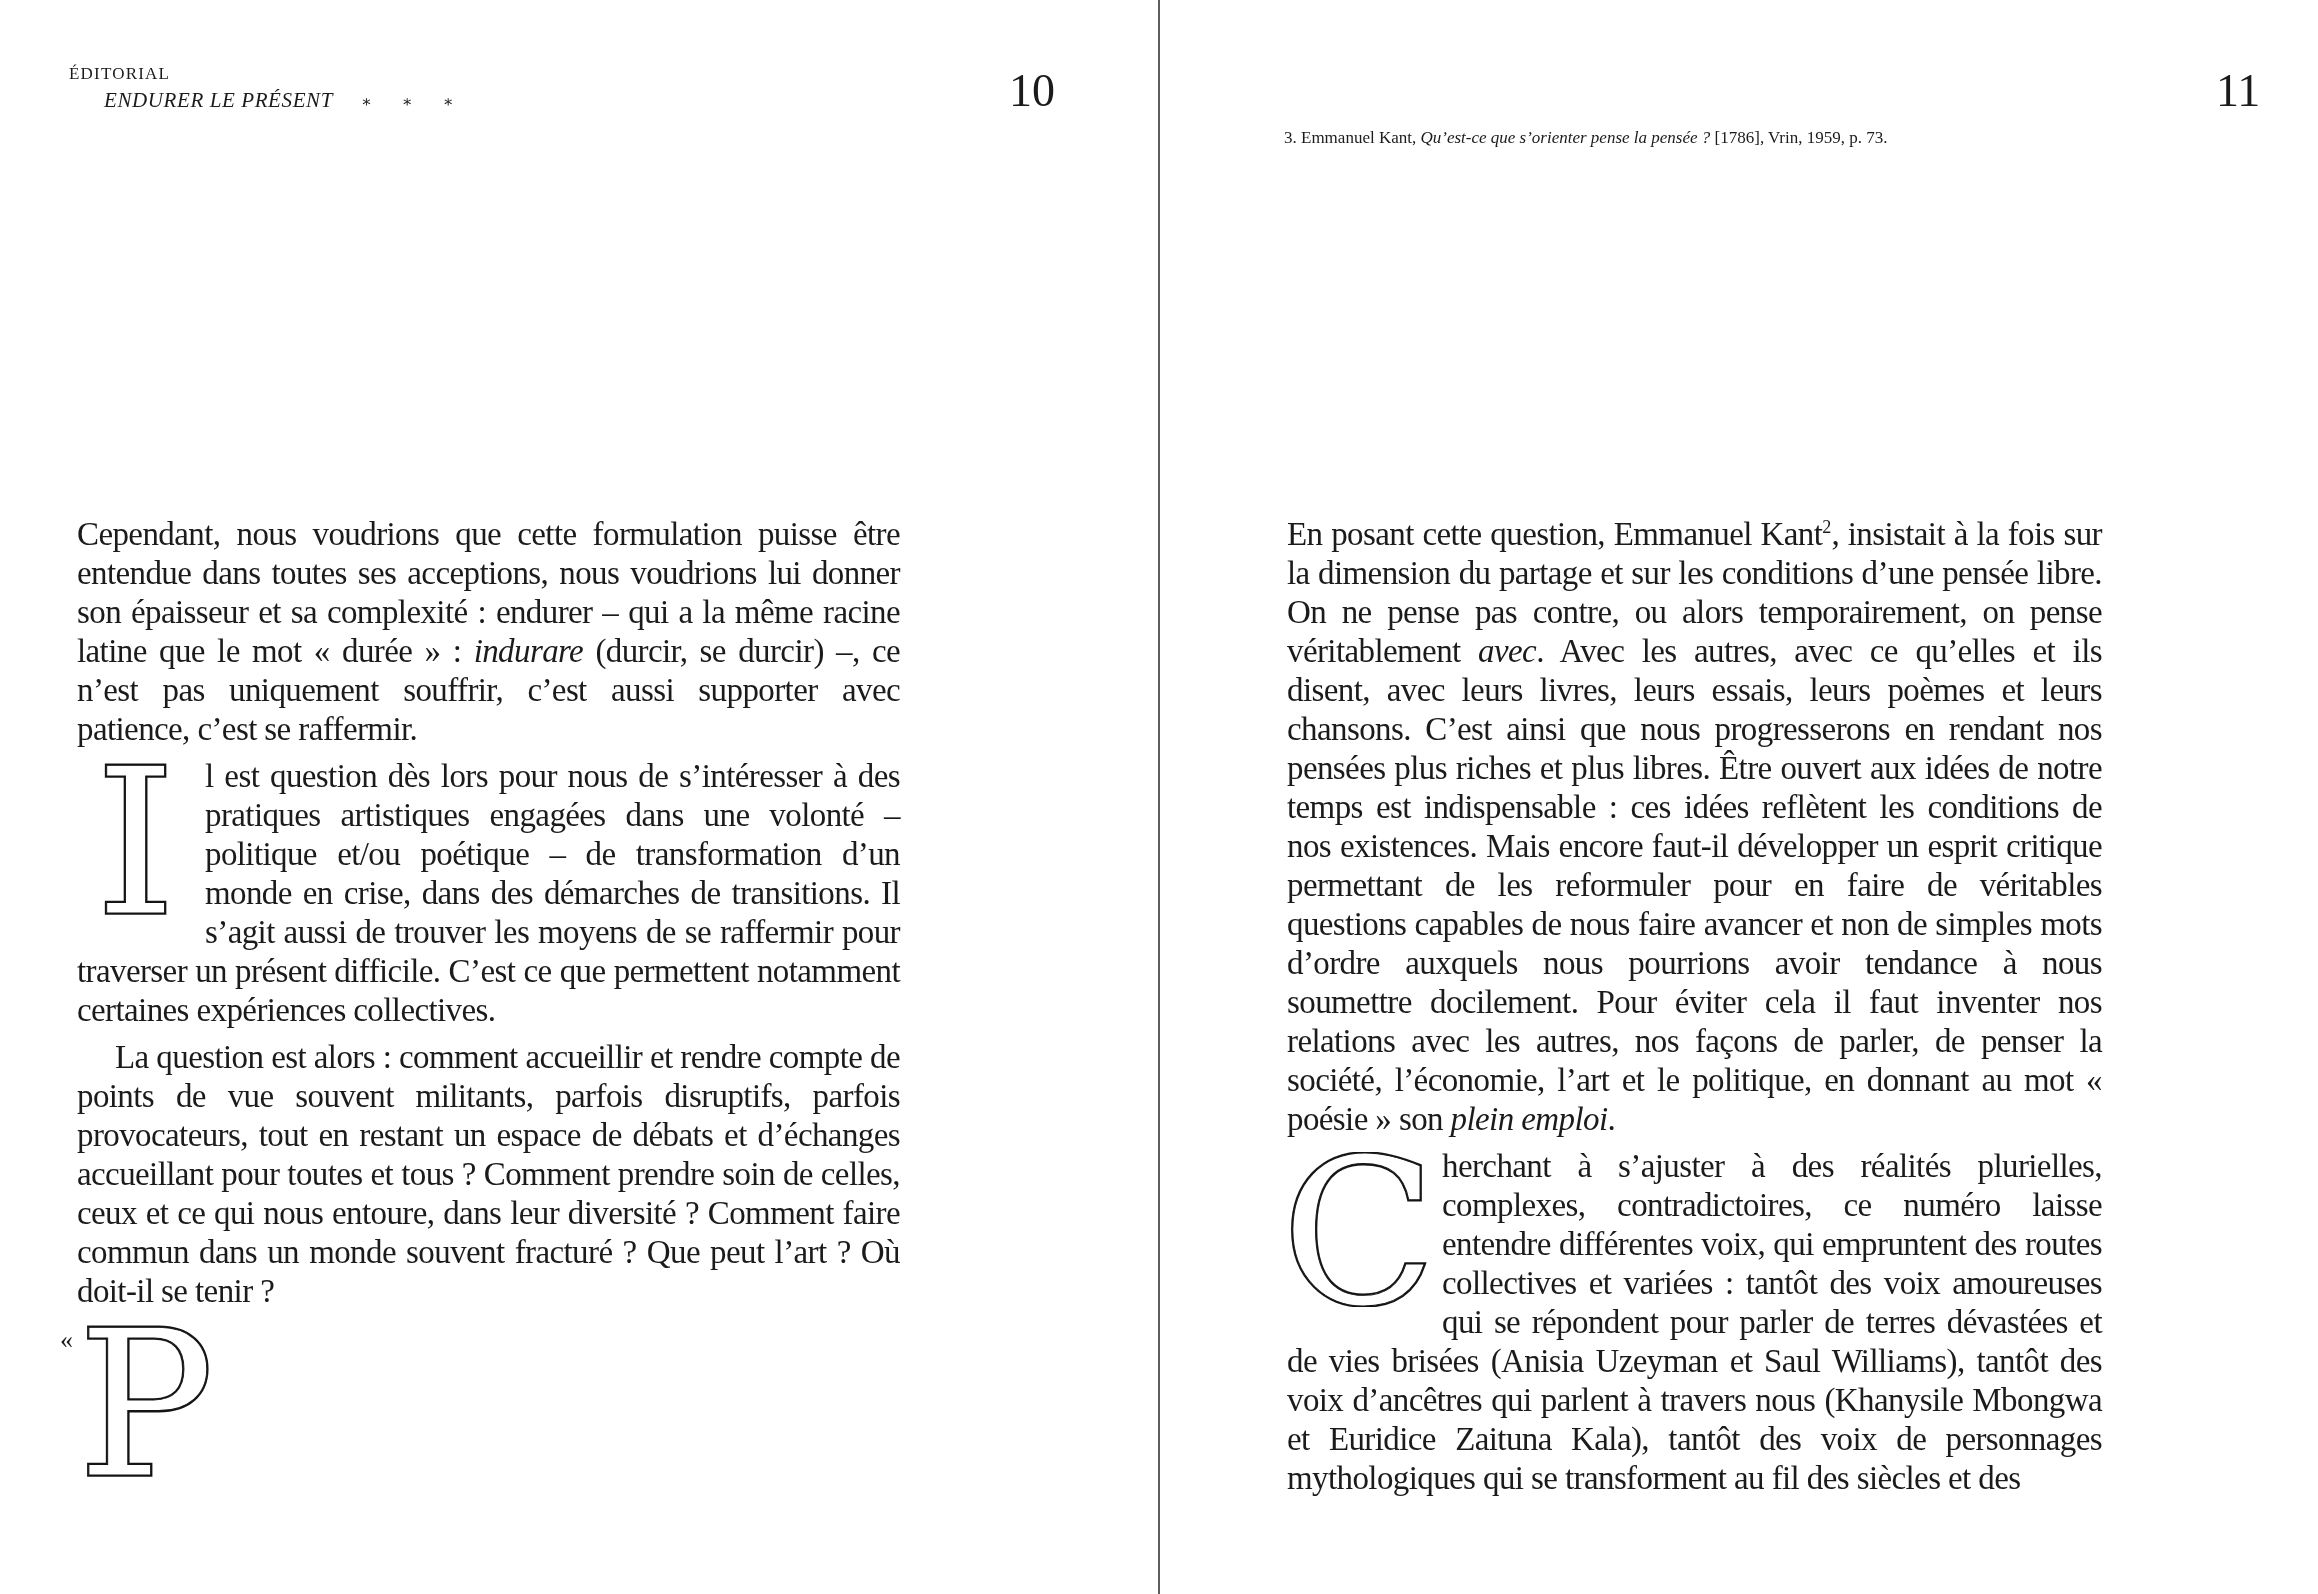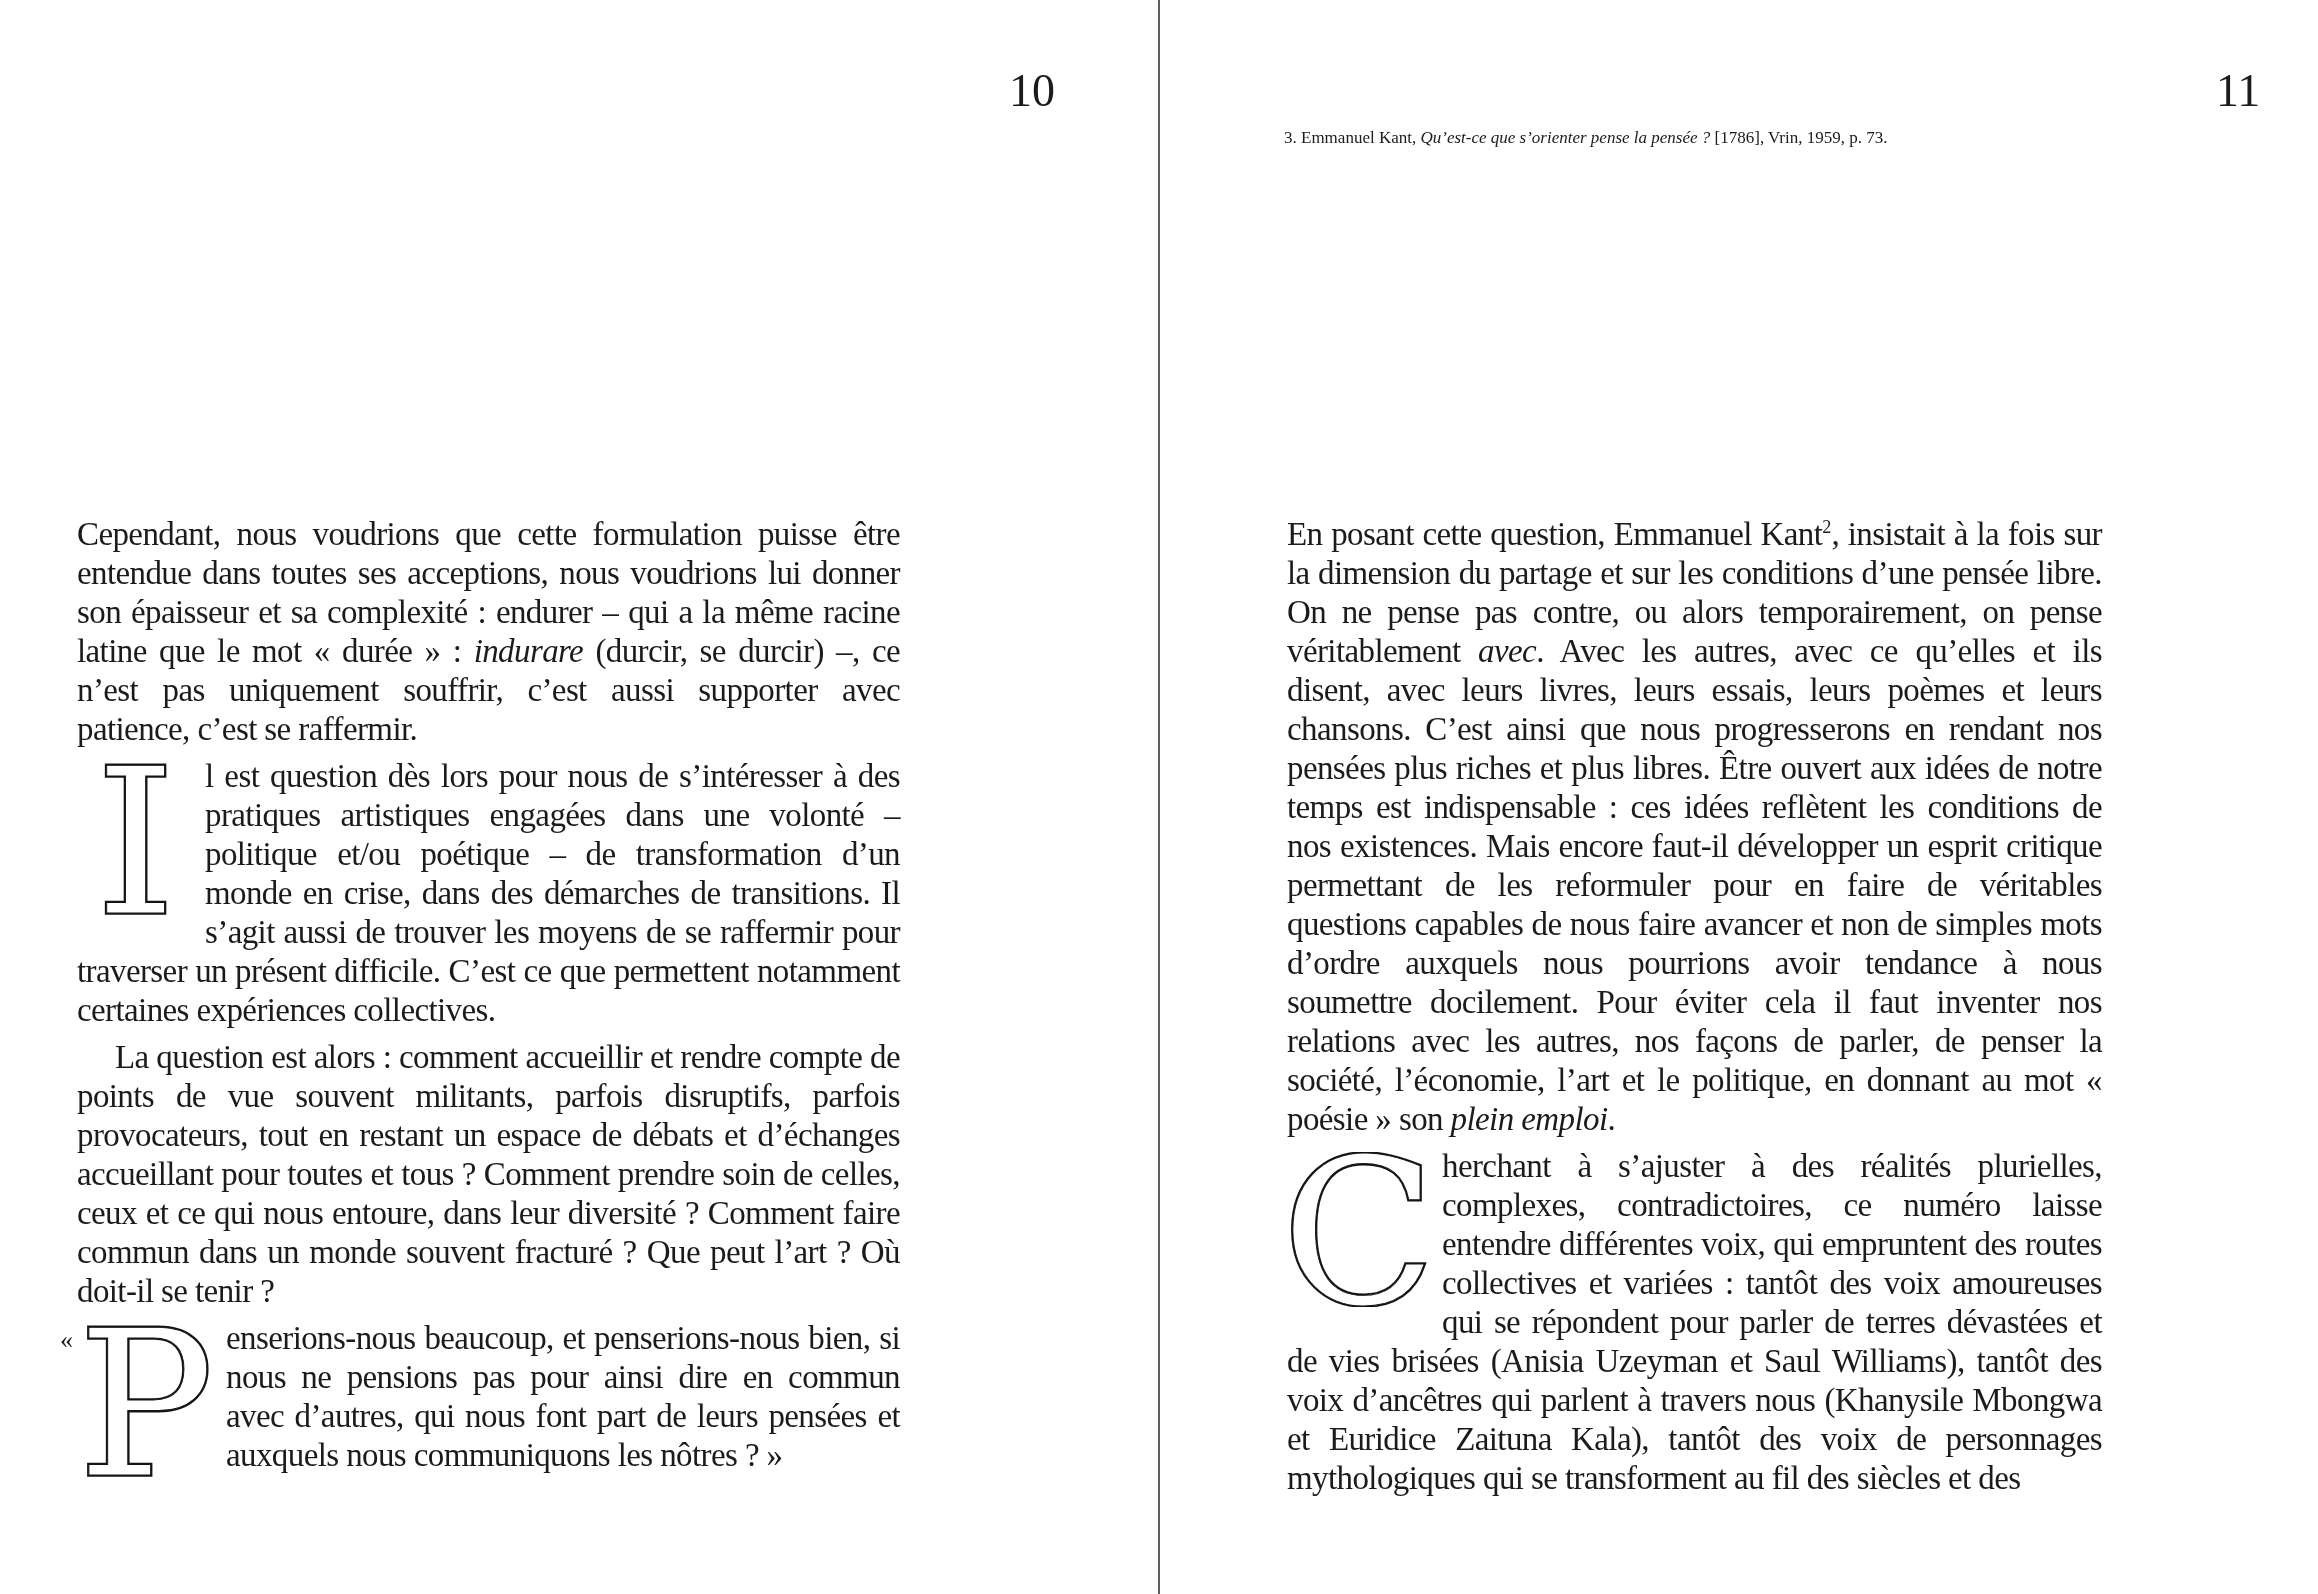--- a/index.html
+++ b/index.html
@@ -49,20 +49,26 @@
   .quote-para { position:relative; }
   .lead-quote { position:absolute; left:-17px; top:1.2px; font-size:26px; letter-spacing:0; }
 </style>
 </head>
 <body>
 
 <div class="spread">
 
   <div class="divider"></div>
 
+  <header class="header">
+    <div class="kicker">ÉDITORIAL</div>
+    <div class="title-row">
+      <span>ENDURER LE PRÉSENT</span><span class="stars">∗ ∗ ∗</span>
+    </div>
+  </header>
 
   <div class="pagenum pagenum-left">10</div>
   <div class="pagenum pagenum-right">11</div>
 
   <div class="footnote"><span>3. Emmanuel Kant, </span><span class="it">Qu’est-ce que s’orienter pense la pensée ?</span><span> [1786], Vrin, 1959, p. 73.</span></div>
 
   <section class="col col-left">
 
     <p><span>Cependant, nous voudrions que cette formulation puisse être entendue dans toutes ses acceptions, nous voudrions lui donner son épaisseur et sa complexité : endurer – qui a la même racine latine que le mot « durée » : </span><span class="it">indurare</span><span> (durcir, se durcir) –, ce n’est pas uniquement souffrir, c’est aussi supporter avec patience, c’est se raffermir.</span></p>
 
@@ -77,21 +83,21 @@
 
     <p class="indent"><span>La question est alors : comment accueillir et rendre compte de points de vue souvent militants, parfois disruptifs, parfois provocateurs, tout en restant un espace de débats et d’échanges accueillant pour toutes et tous ? Comment prendre soin de celles, ceux et ce qui nous entoure, dans leur diversité ? Comment faire commun dans un monde souvent fracturé ? Que peut l’art ? Où doit-il se tenir ?</span></p>
 
     <p class="gap-one quote-para">
       <span class="lead-quote">«</span>
       <span class="capwrap">
         <svg width="138" height="155" viewBox="0 0 225 252" style="font-size:54px">
           <text class="cap-stroke" x="112" y="246" text-anchor="middle">P</text>
           <text class="cap-fill" x="112" y="246" text-anchor="middle">P</text>
         </svg>
-      </span><span><span>enserions-nous beaucoup, et penserions-nous bien, si nous ne pensions pas pour ainsi dire en commun avec d’autres, qui nous font part de leurs pensées et auxquels nous communiquons les nôtres ? »</span></span>
+      </span>
     </p>
 
   </section>
 
   <section class="col col-right">
 
     <p><span>En posant cette question, Emmanuel Kant</span><span class="sup">2</span><span>, insistait à la fois sur la dimension du partage et sur les conditions d’une pensée libre. On ne pense pas contre, ou alors temporairement, on pense véritablement </span><span class="it">avec</span><span>. Avec les autres, avec ce qu’elles et ils disent, avec leurs livres, leurs essais, leurs poèmes et leurs chansons. C’est ainsi que nous progresserons en rendant nos pensées plus riches et plus libres. Être ouvert aux idées de notre temps est indispensable : ces idées reflètent les conditions de nos existences. Mais encore faut-il développer un esprit critique permettant de les reformuler pour en faire de véritables questions capables de nous faire avancer et non de simples mots d’ordre auxquels nous pourrions avoir tendance à nous soumettre docilement. Pour éviter cela il faut inventer nos relations avec les autres, nos façons de parler, de penser la société, l’économie, l’art et le politique, en donnant au mot « poésie » son </span><span class="it">plein emploi</span><span>.</span></p>
 
     <p class="gap-two">
       <span class="capwrap">

